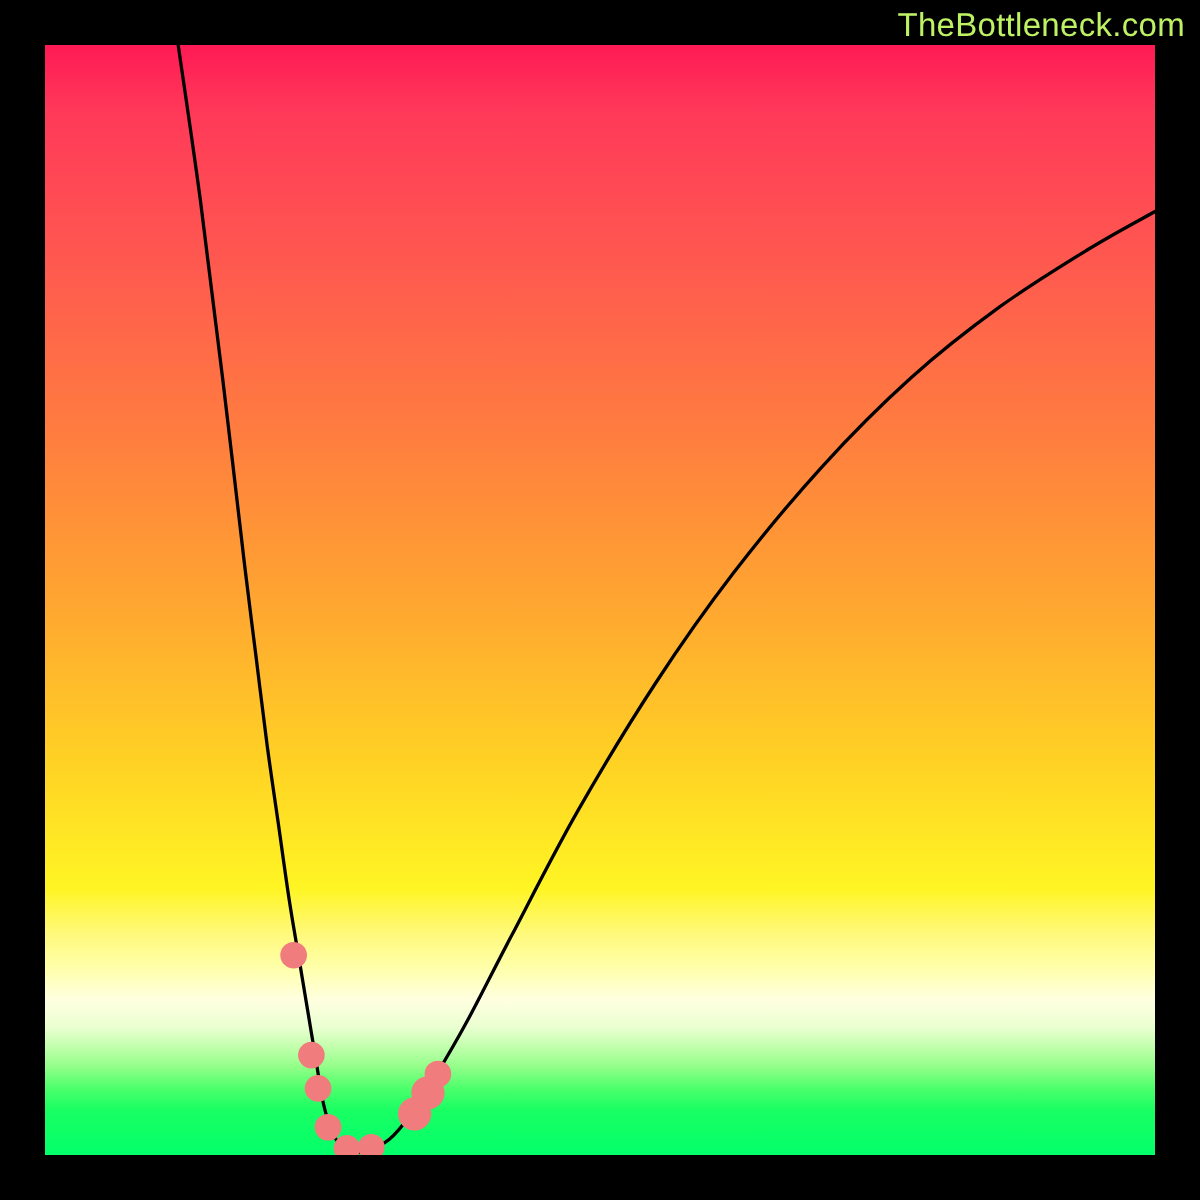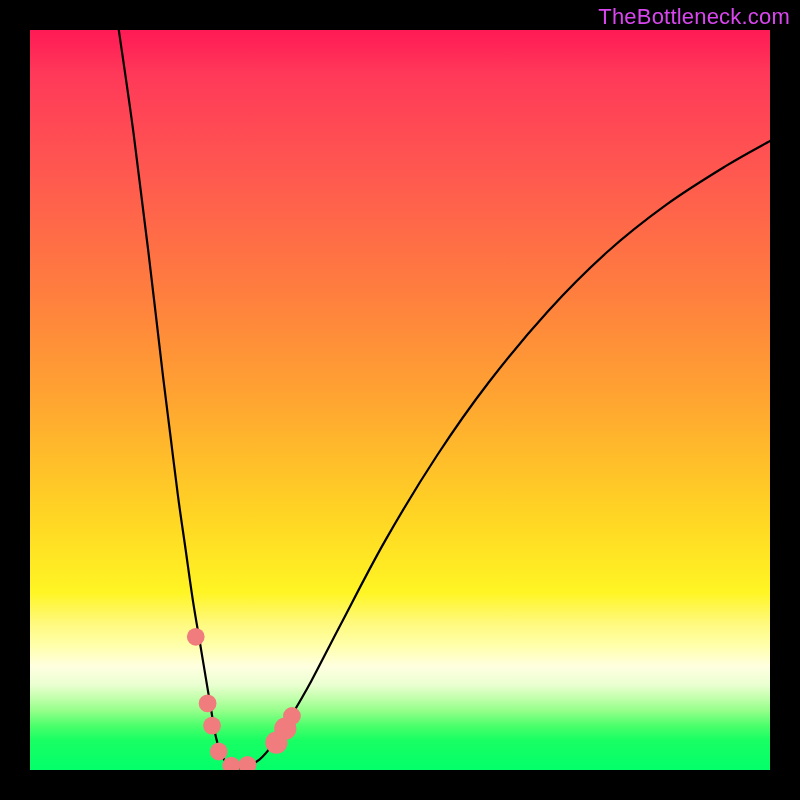--- a/index.html
+++ b/index.html
@@ -41,21 +41,21 @@
       #94ff8a 92%,
       #4cff6b 94%,
       #18ff63 96%,
       #03ff6a 100%
     );
   }
   .watermark {
     position: absolute;
     top: 4px;
     right: 10px;
-    color: #d946ef;
+    color: #bef264;
     font-size: 22px;
     letter-spacing: 0.2px;
     pointer-events: none;
     user-select: none;
   }
   svg.curve-layer {
     position: absolute;
     left: 0;
     top: 0;
     width: 740px;

